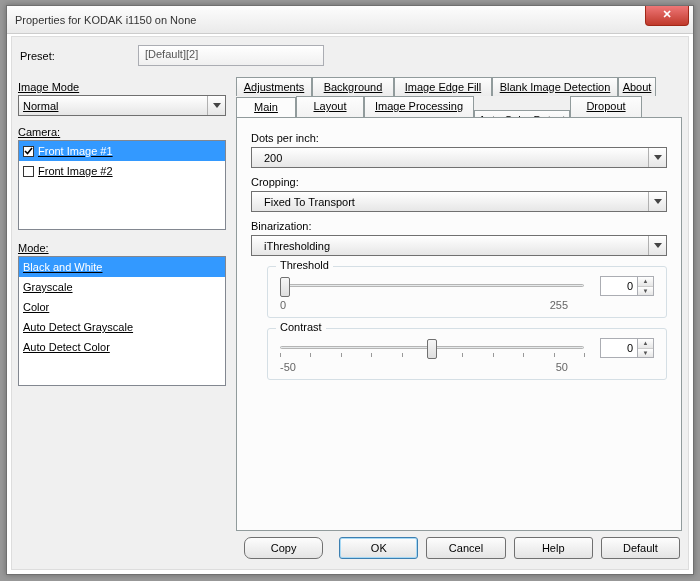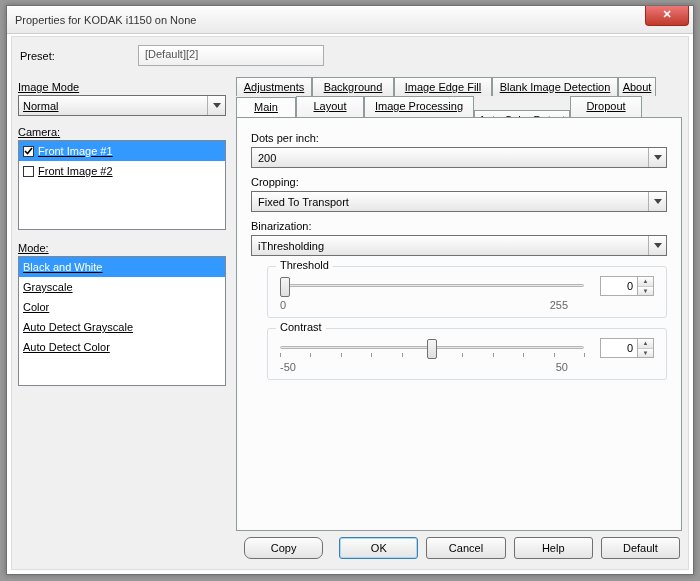--- a/index.html
+++ b/index.html
@@ -26,21 +26,21 @@
 .chk { width: 11px; height: 11px; border: 1px solid #333; margin-right: 4px; background: #fff; display: inline-flex; align-items: center; justify-content: center; font-size: 9px; line-height: 9px; }
 
 .tabs-row { display: flex; margin-left: 0; }
 .tabs-row.upper { margin-top: 0; }
 .tab { border: 1px solid #919b9c; border-bottom: none; background: linear-gradient(#fdfdfd,#ececec); padding: 3px 0; text-align: center; margin-right: 0; cursor: default; }
 .tab.active { background: #fcfcfc; position: relative; top: 1px; border-bottom: 1px solid #fcfcfc; }
 .tab.upper.t1 { width: 76px; } .tab.upper.t2 { width: 82px; } .tab.upper.t3 { width: 98px; } .tab.upper.t4 { width: 126px; } .tab.upper.t5 { width: 38px; }
 .tab.lower.t1 { width: 60px; } .tab.lower.t2 { width: 68px; } .tab.lower.t3 { width: 110px; } .tab.lower.t4 { width: 96px; margin-top: 14px; } .tab.lower.t5 { width: 72px; }
 .tabpage { position: absolute; left: 0; right: 0; top: 40px; bottom: 0; border: 1px solid #919b9c; background: #fcfcfc; padding: 12px 14px; }
 .fieldlabel { display: block; margin: 2px 0 3px 0; }
-.fieldcombo { width: 100%; height: 21px; border: 1px solid #707070; background: linear-gradient(#fff,#e6e6e6); display: flex; align-items: center; padding-left: 6px; position: relative; margin-bottom: 8px; }
+.fieldcombo { width: 100%; height: 21px; border: 1px solid #707070; background: linear-gradient(#fff,#e6e6e6); display: flex; align-items: center; padding-left: 12px; position: relative; margin-bottom: 8px; }
 .fieldcombo .arrow { position: absolute; right: 0; top: 0; width: 18px; height: 100%; border-left: 1px solid #b0b0b0; display: flex; align-items: center; justify-content: center; }
 .slidergroup { border: 1px solid #d5dfe5; border-radius: 3px; margin: 10px 0 6px 16px; padding: 8px 12px 6px 12px; position: relative; }
 .slidergroup .legend { position: absolute; top: -8px; left: 8px; background: #fcfcfc; padding: 0 4px; }
 .sliderrow { display: flex; align-items: center; }
 .track { flex: 1; height: 22px; position: relative; margin-right: 16px; }
 .trackline { position: absolute; left: 0; right: 0; top: 9px; height: 3px; background: #e6e9ea; border: 1px solid #b5b5b5; border-radius: 2px; }
 .thumb { position: absolute; top: 2px; width: 10px; height: 20px; background: linear-gradient(#f6f6f6,#dedede); border: 1px solid #707070; border-radius: 2px; }
 .ticks { position: absolute; left: 0; right: 0; top: 16px; height: 6px; }
 .tick { position: absolute; top: 0; width: 1px; height: 4px; background: #999; }
 .scale { display: flex; justify-content: space-between; color: #666; margin-top: 2px; padding-right: 86px; }

